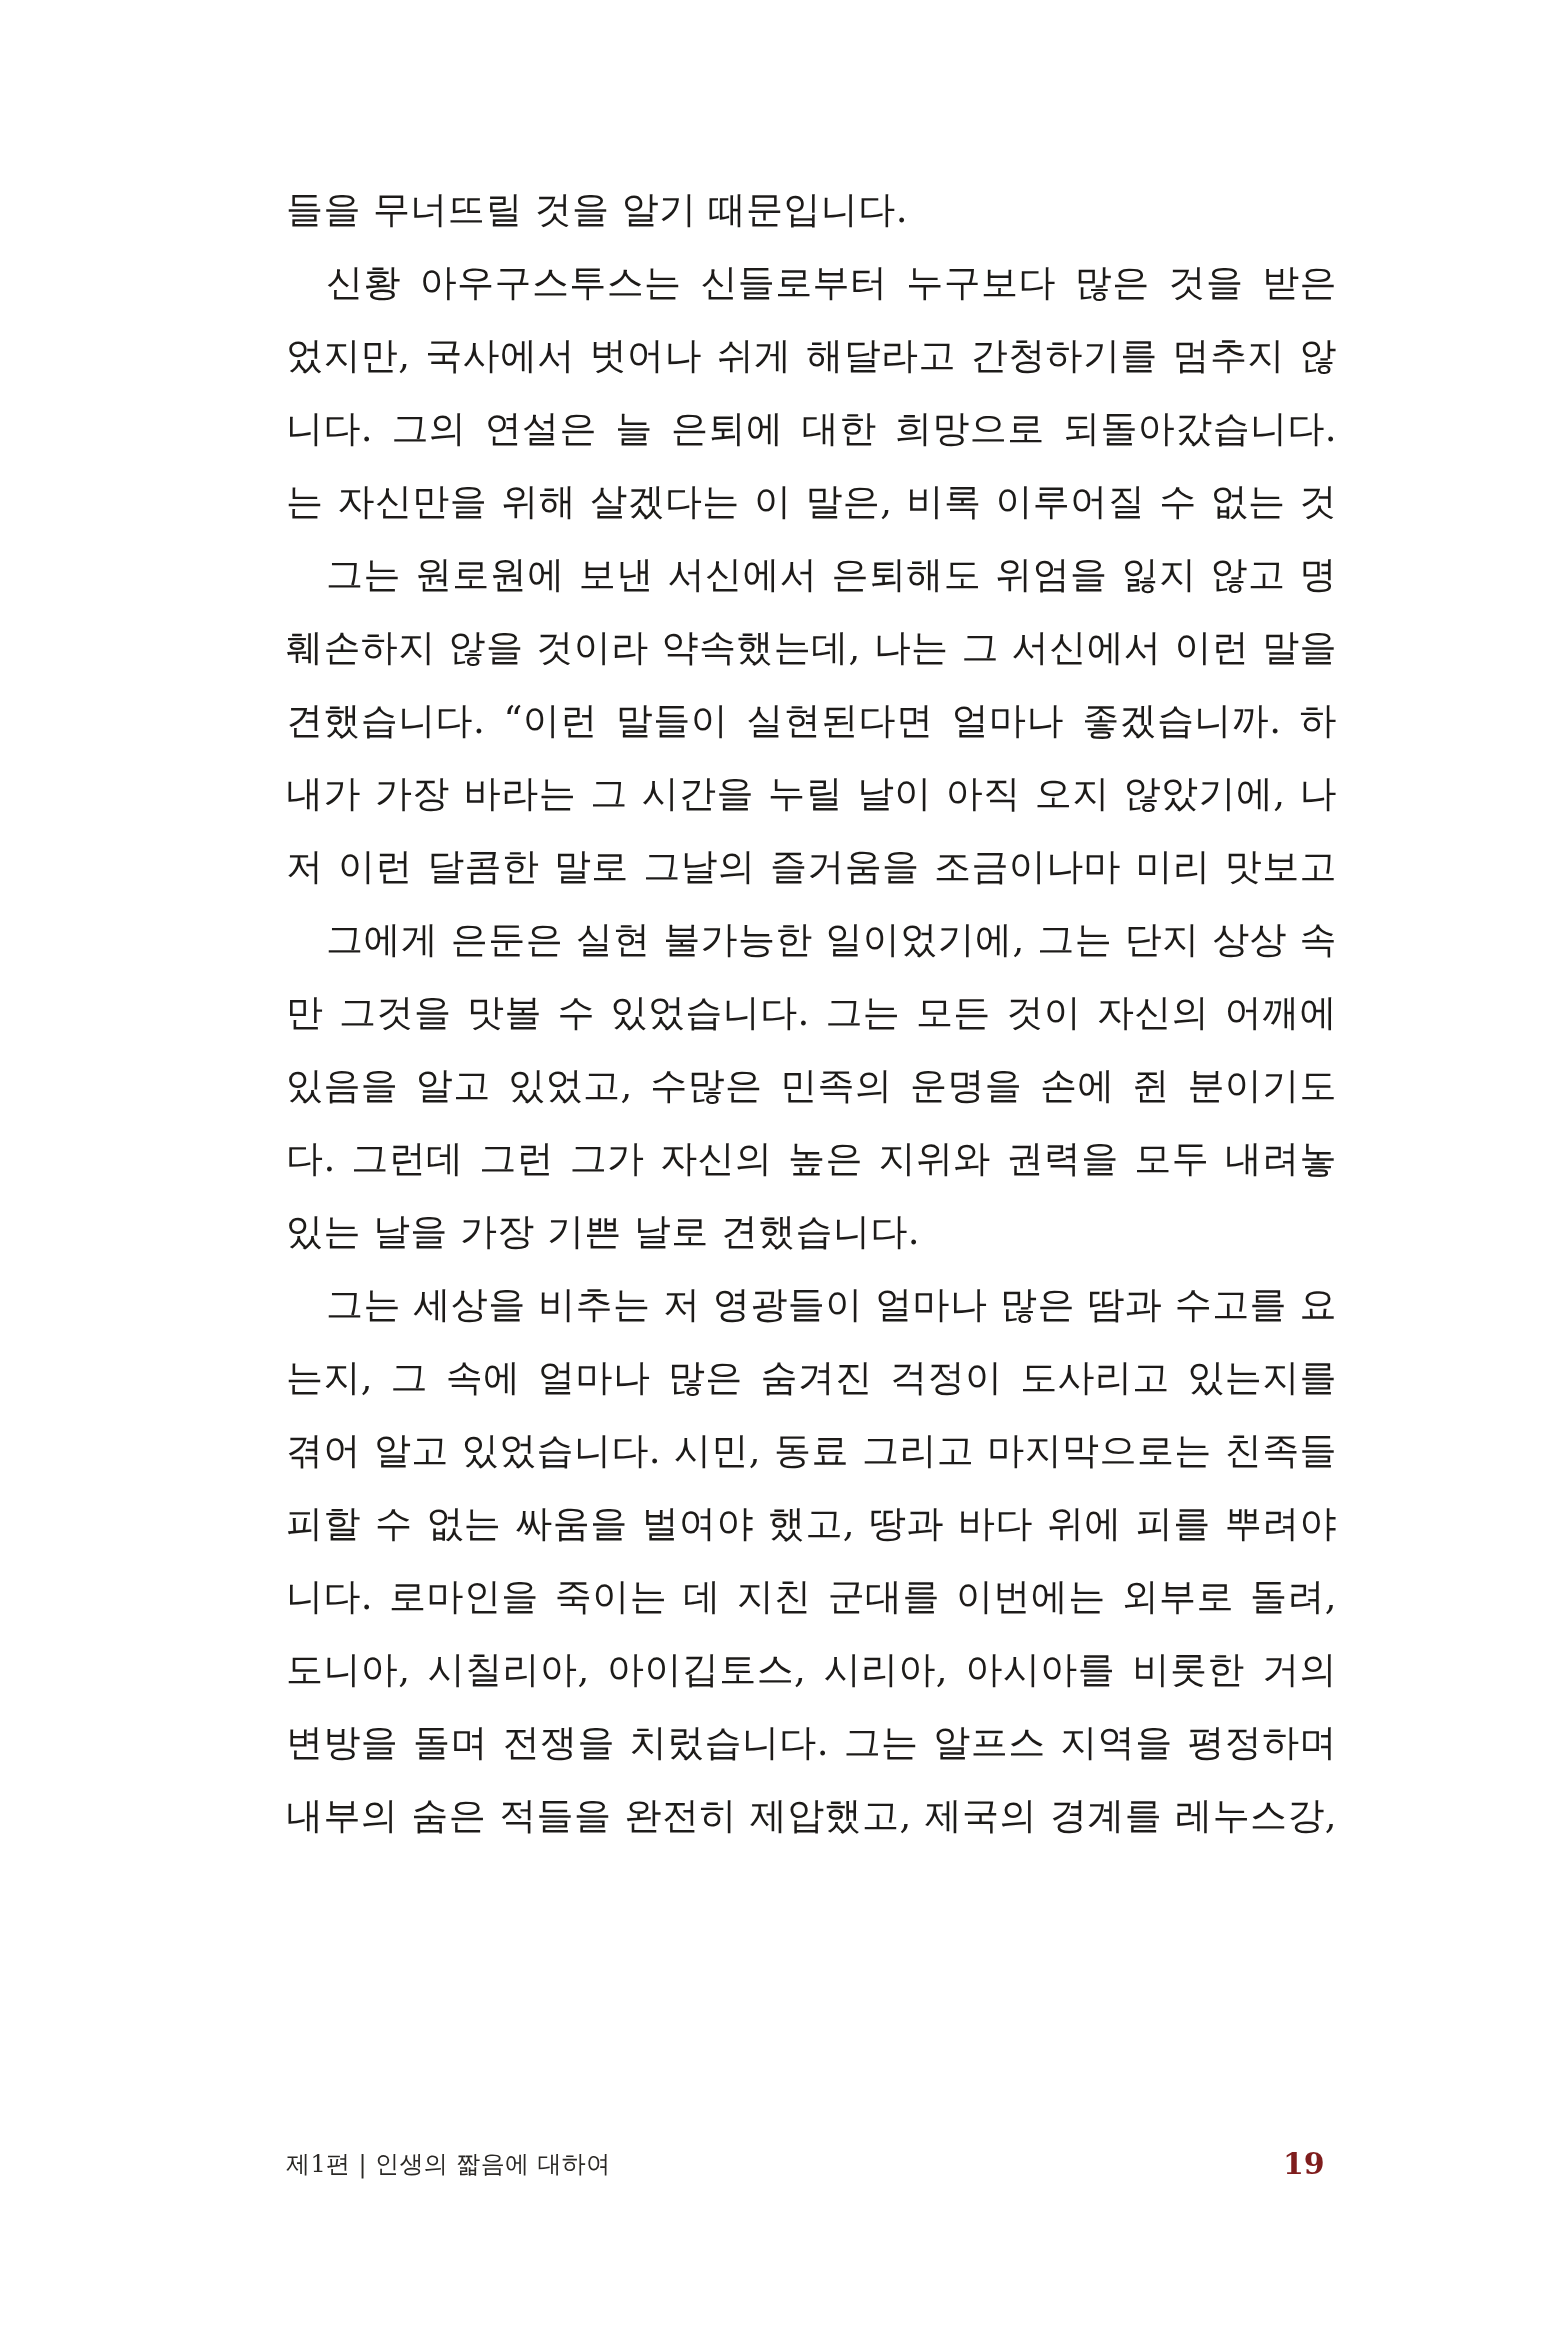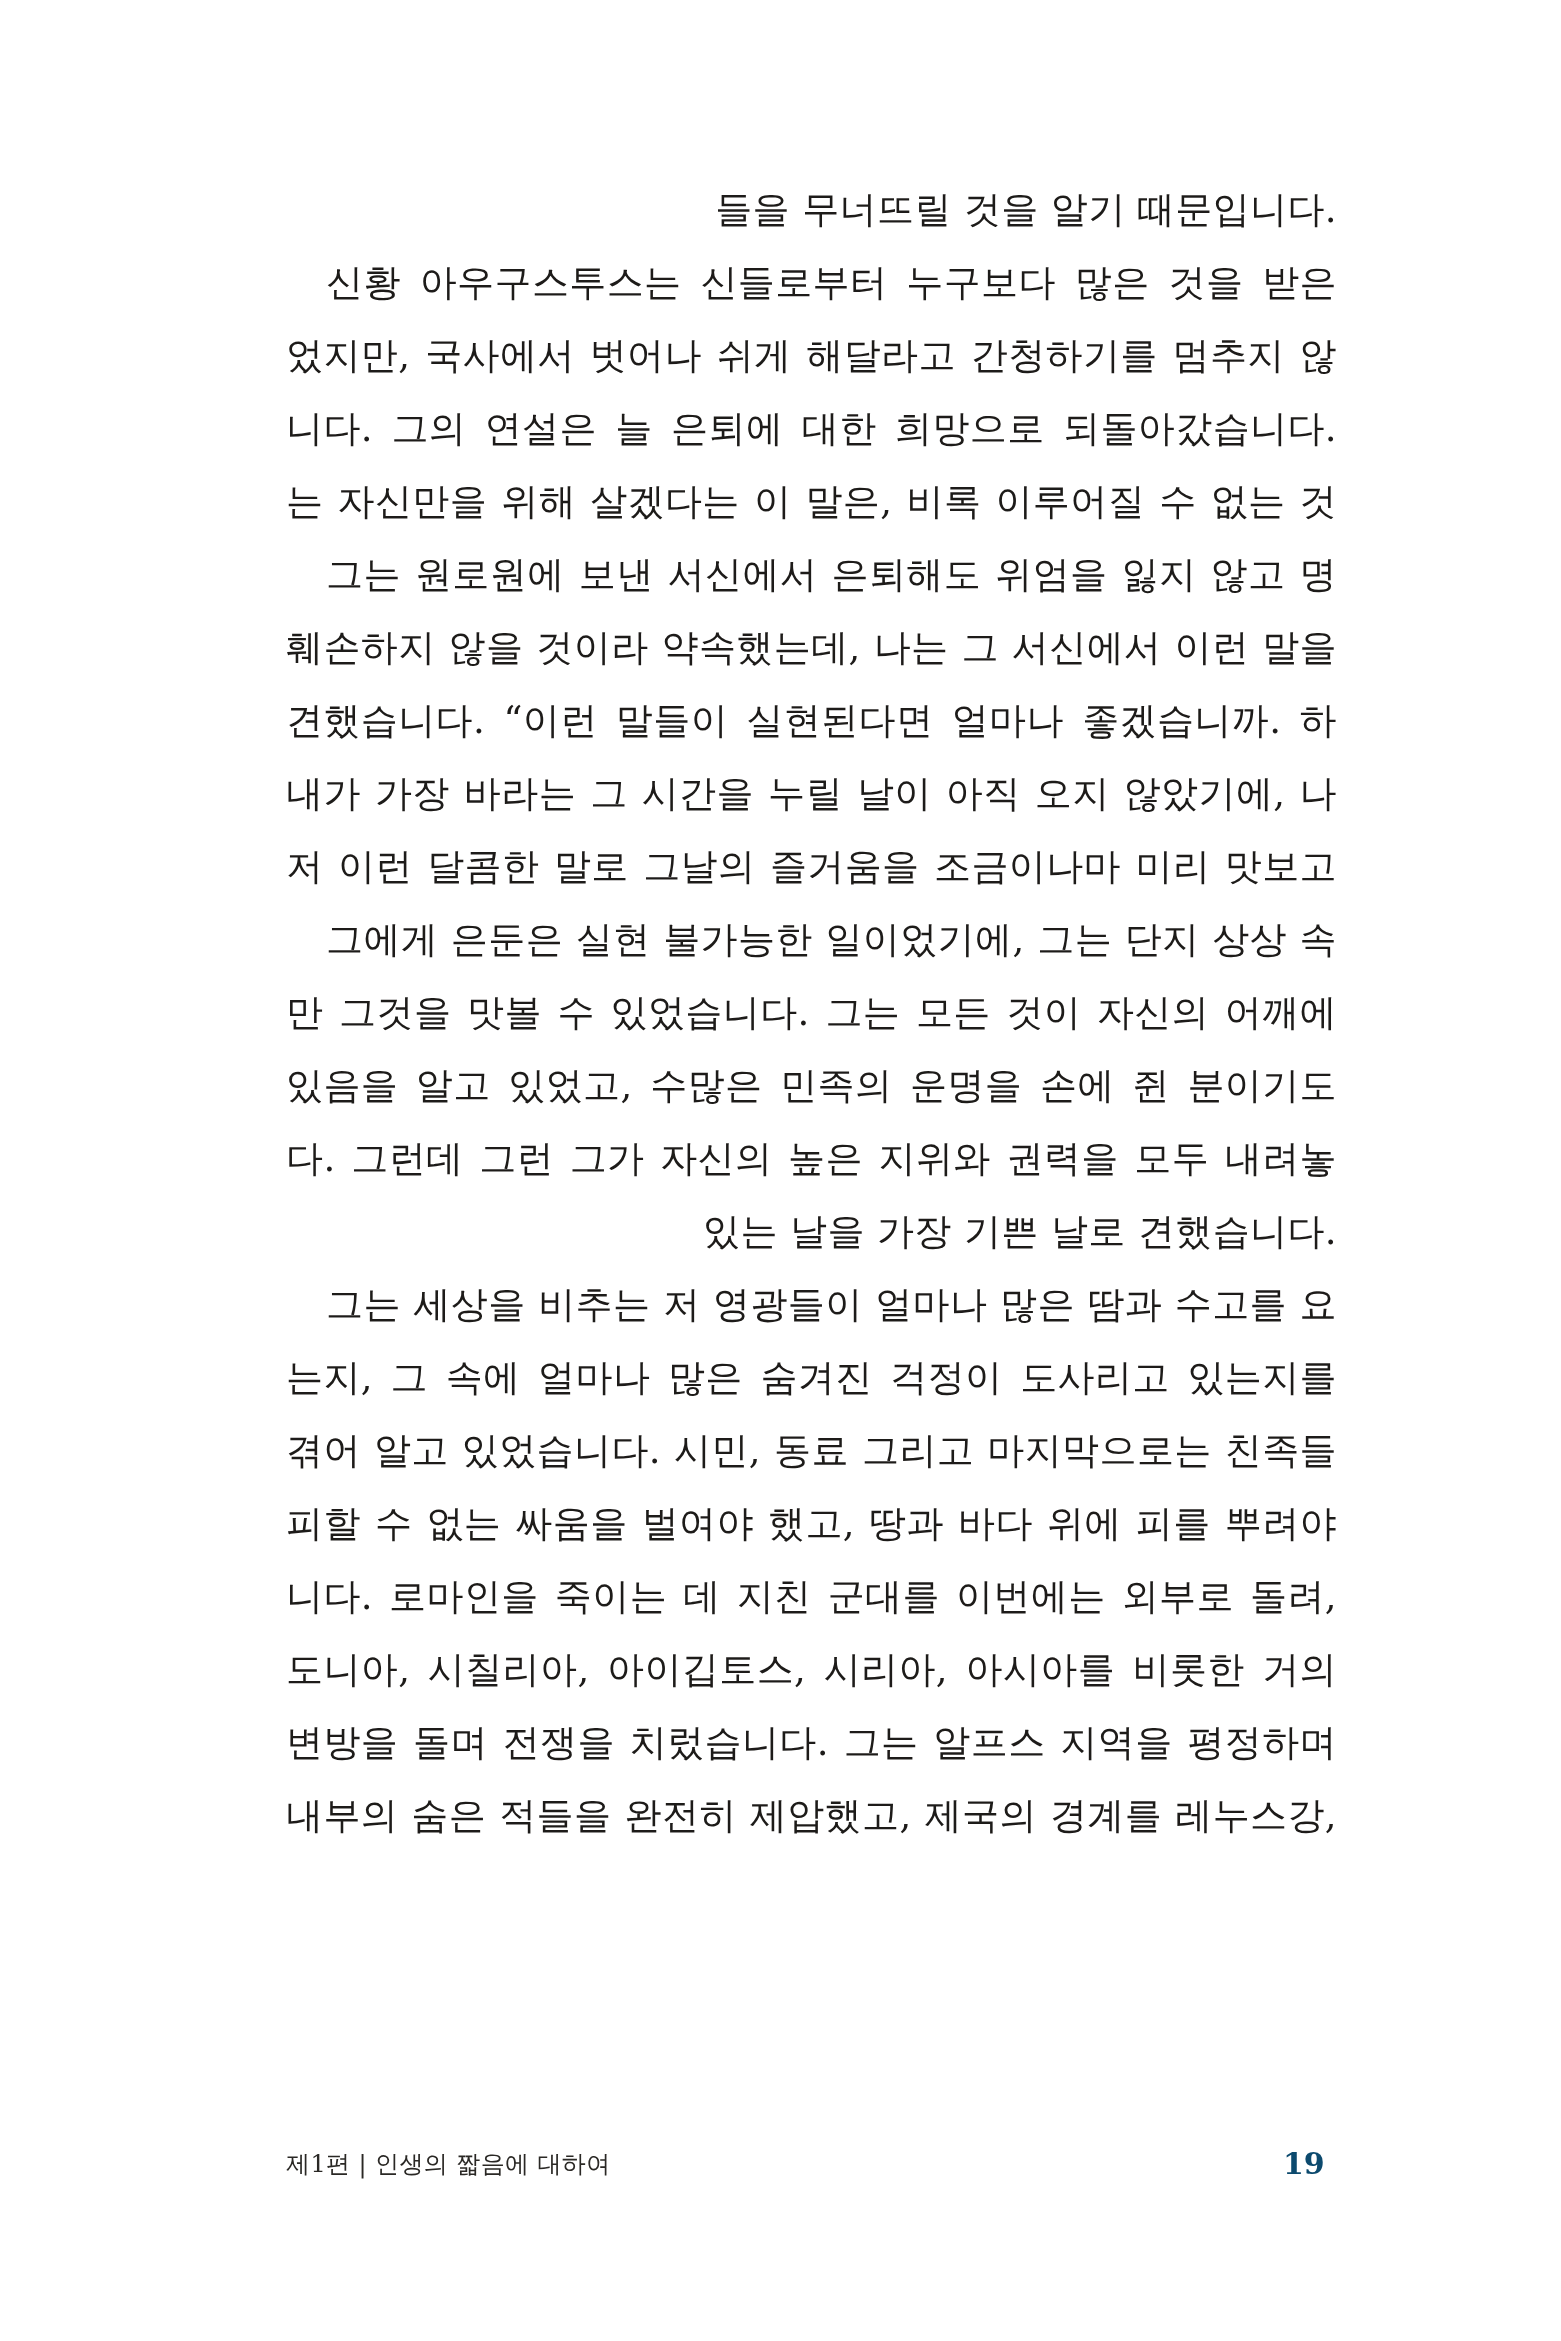--- a/index.html
+++ b/index.html
@@ -26,21 +26,21 @@
     width:1051px;
   }
   .line{
     position:relative;
     height:73px;
     line-height:73px;
     font-size:37px;
     letter-spacing:0.4px;
     overflow:hidden;
     white-space:normal;
-    text-align:right;
+    text-align:left;
   }
   .line.indent{ text-indent:40px; }
   .line.justify{ text-align:justify; }
   .line.justify::after{
     content:"";
     display:inline-block;
     width:100%;
     height:0;
   }
   .footer{
@@ -54,21 +54,21 @@
     justify-content:space-between;
   }
   .footer-left{
     font-size:24px;
     color:var(--footer-ink);
     letter-spacing:0.4px;
   }
   .page-num{
     font-size:30px;
     font-weight:bold;
-    color:#0c4a6e;
+    color:#7f1d1d;
     margin-right:12.3px;
   }
 </style>
 </head>
 <body>
 
 <div class="page">
 
   <main class="text-block" id="text-block">
     <div class="line">

